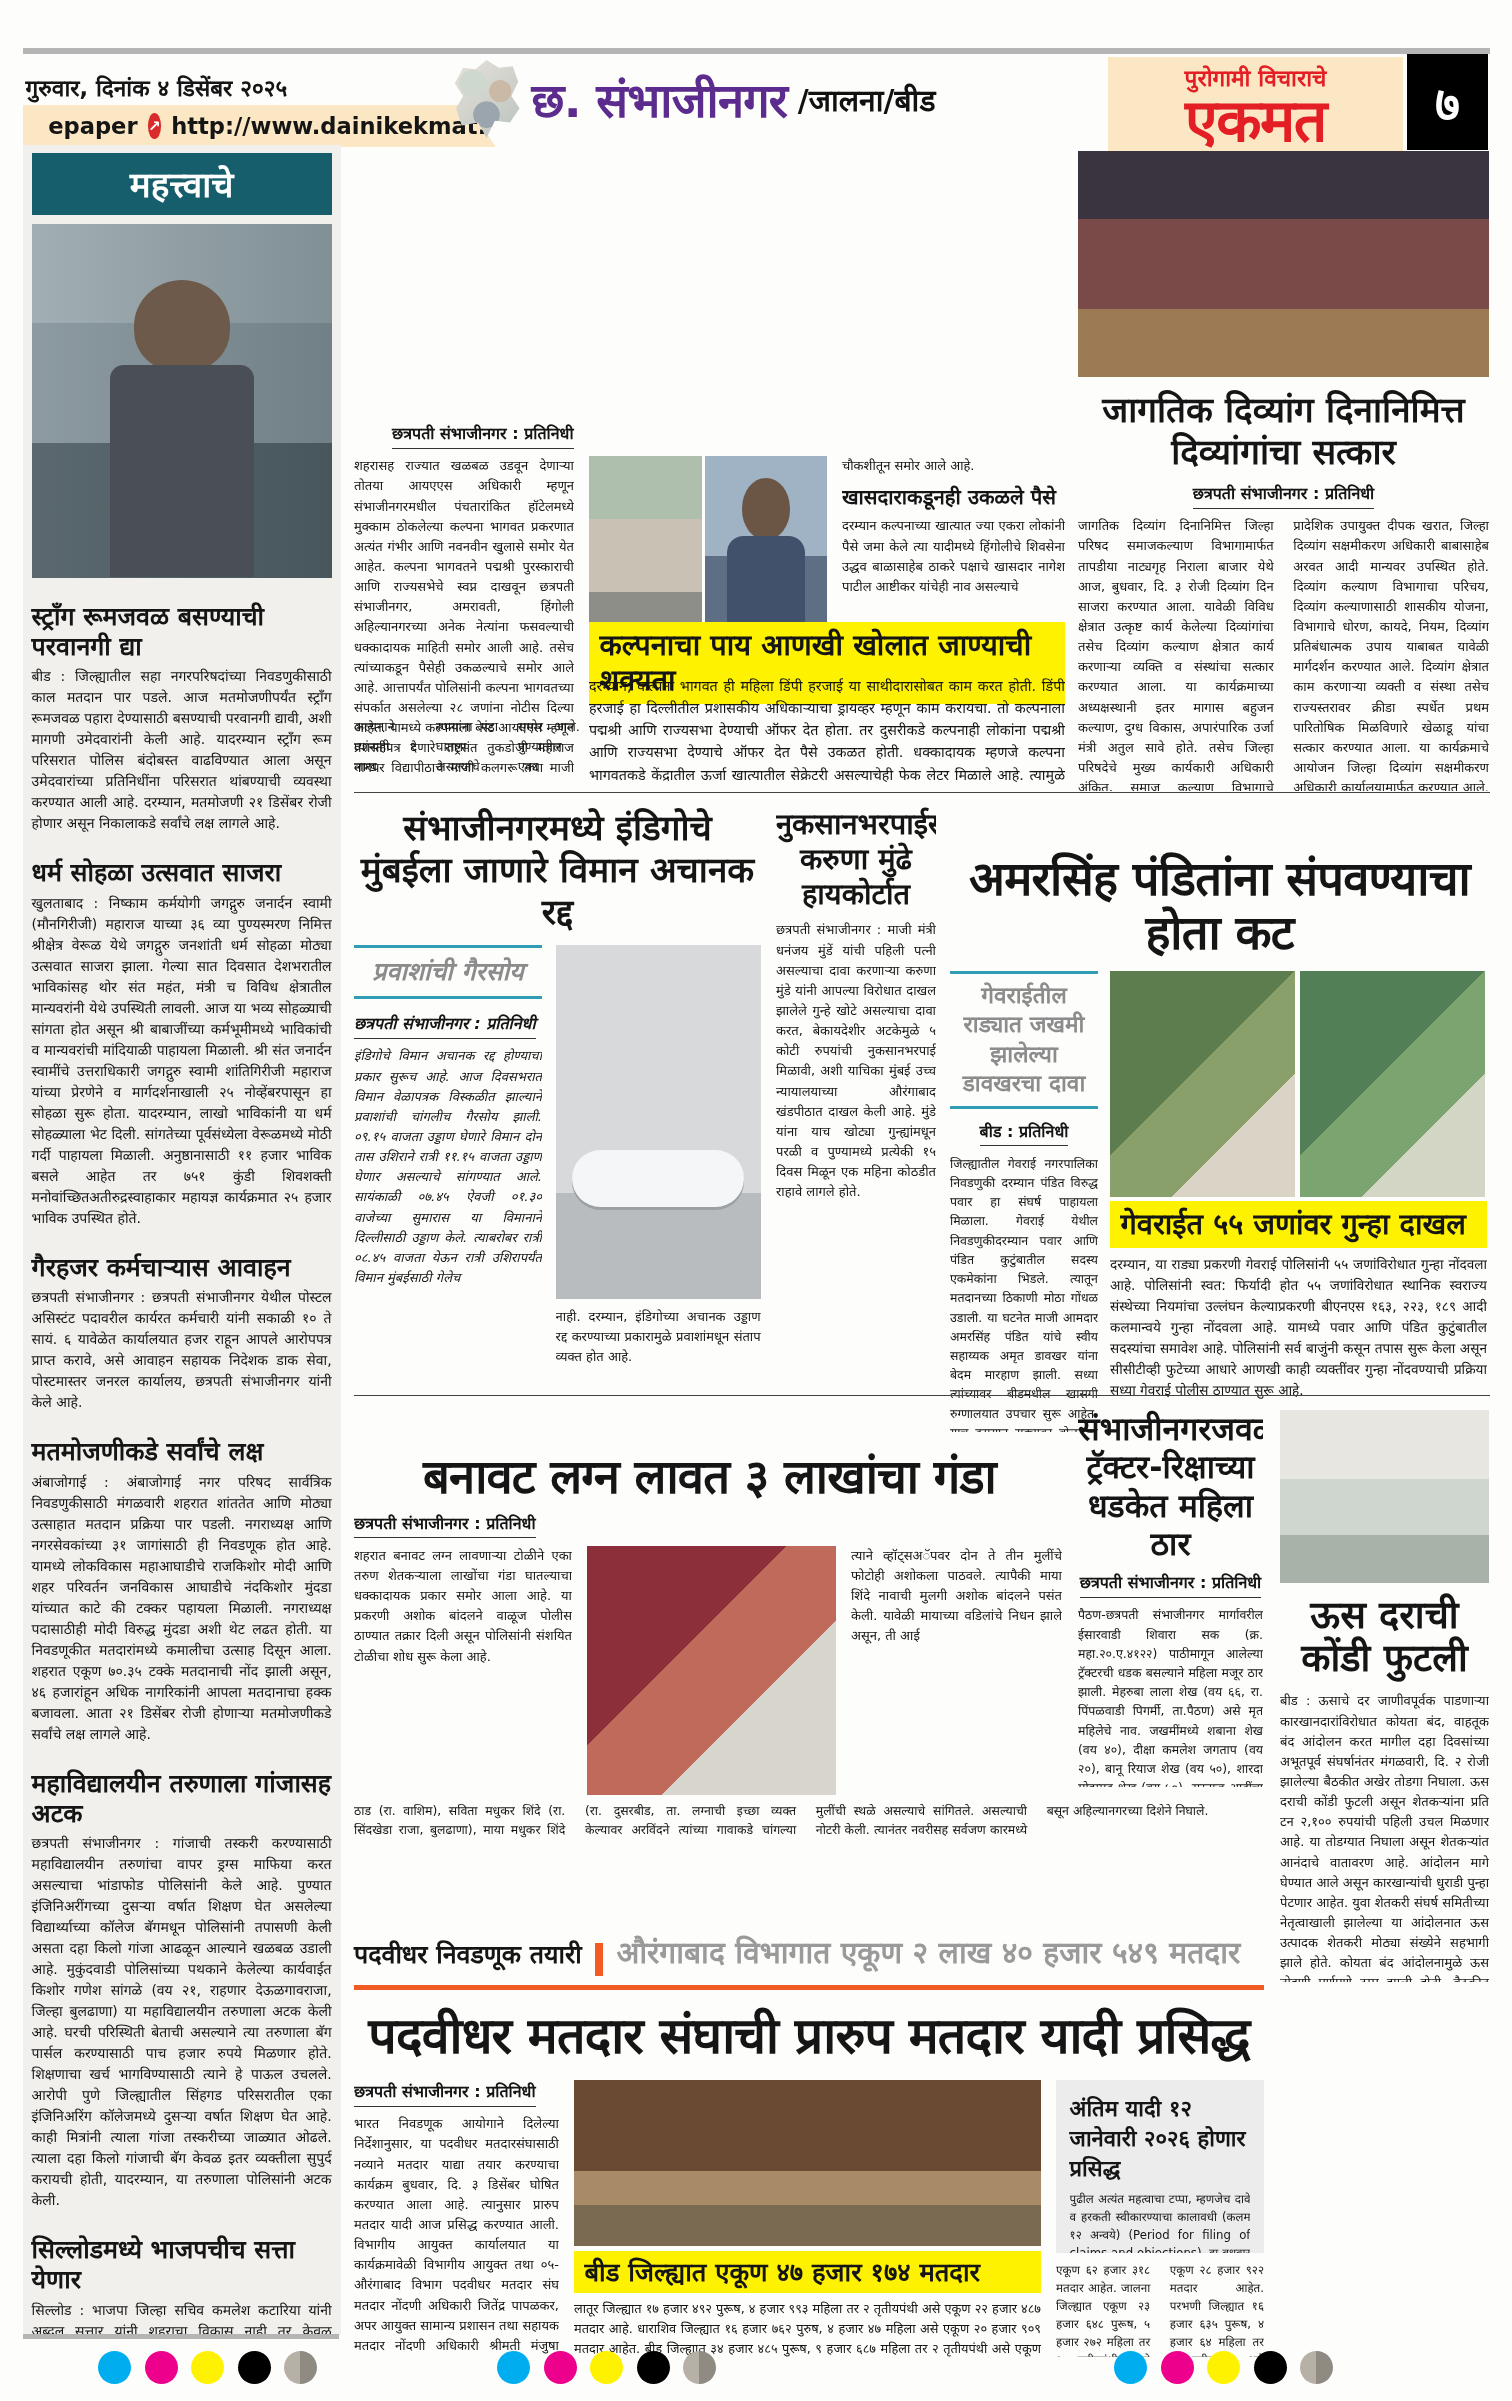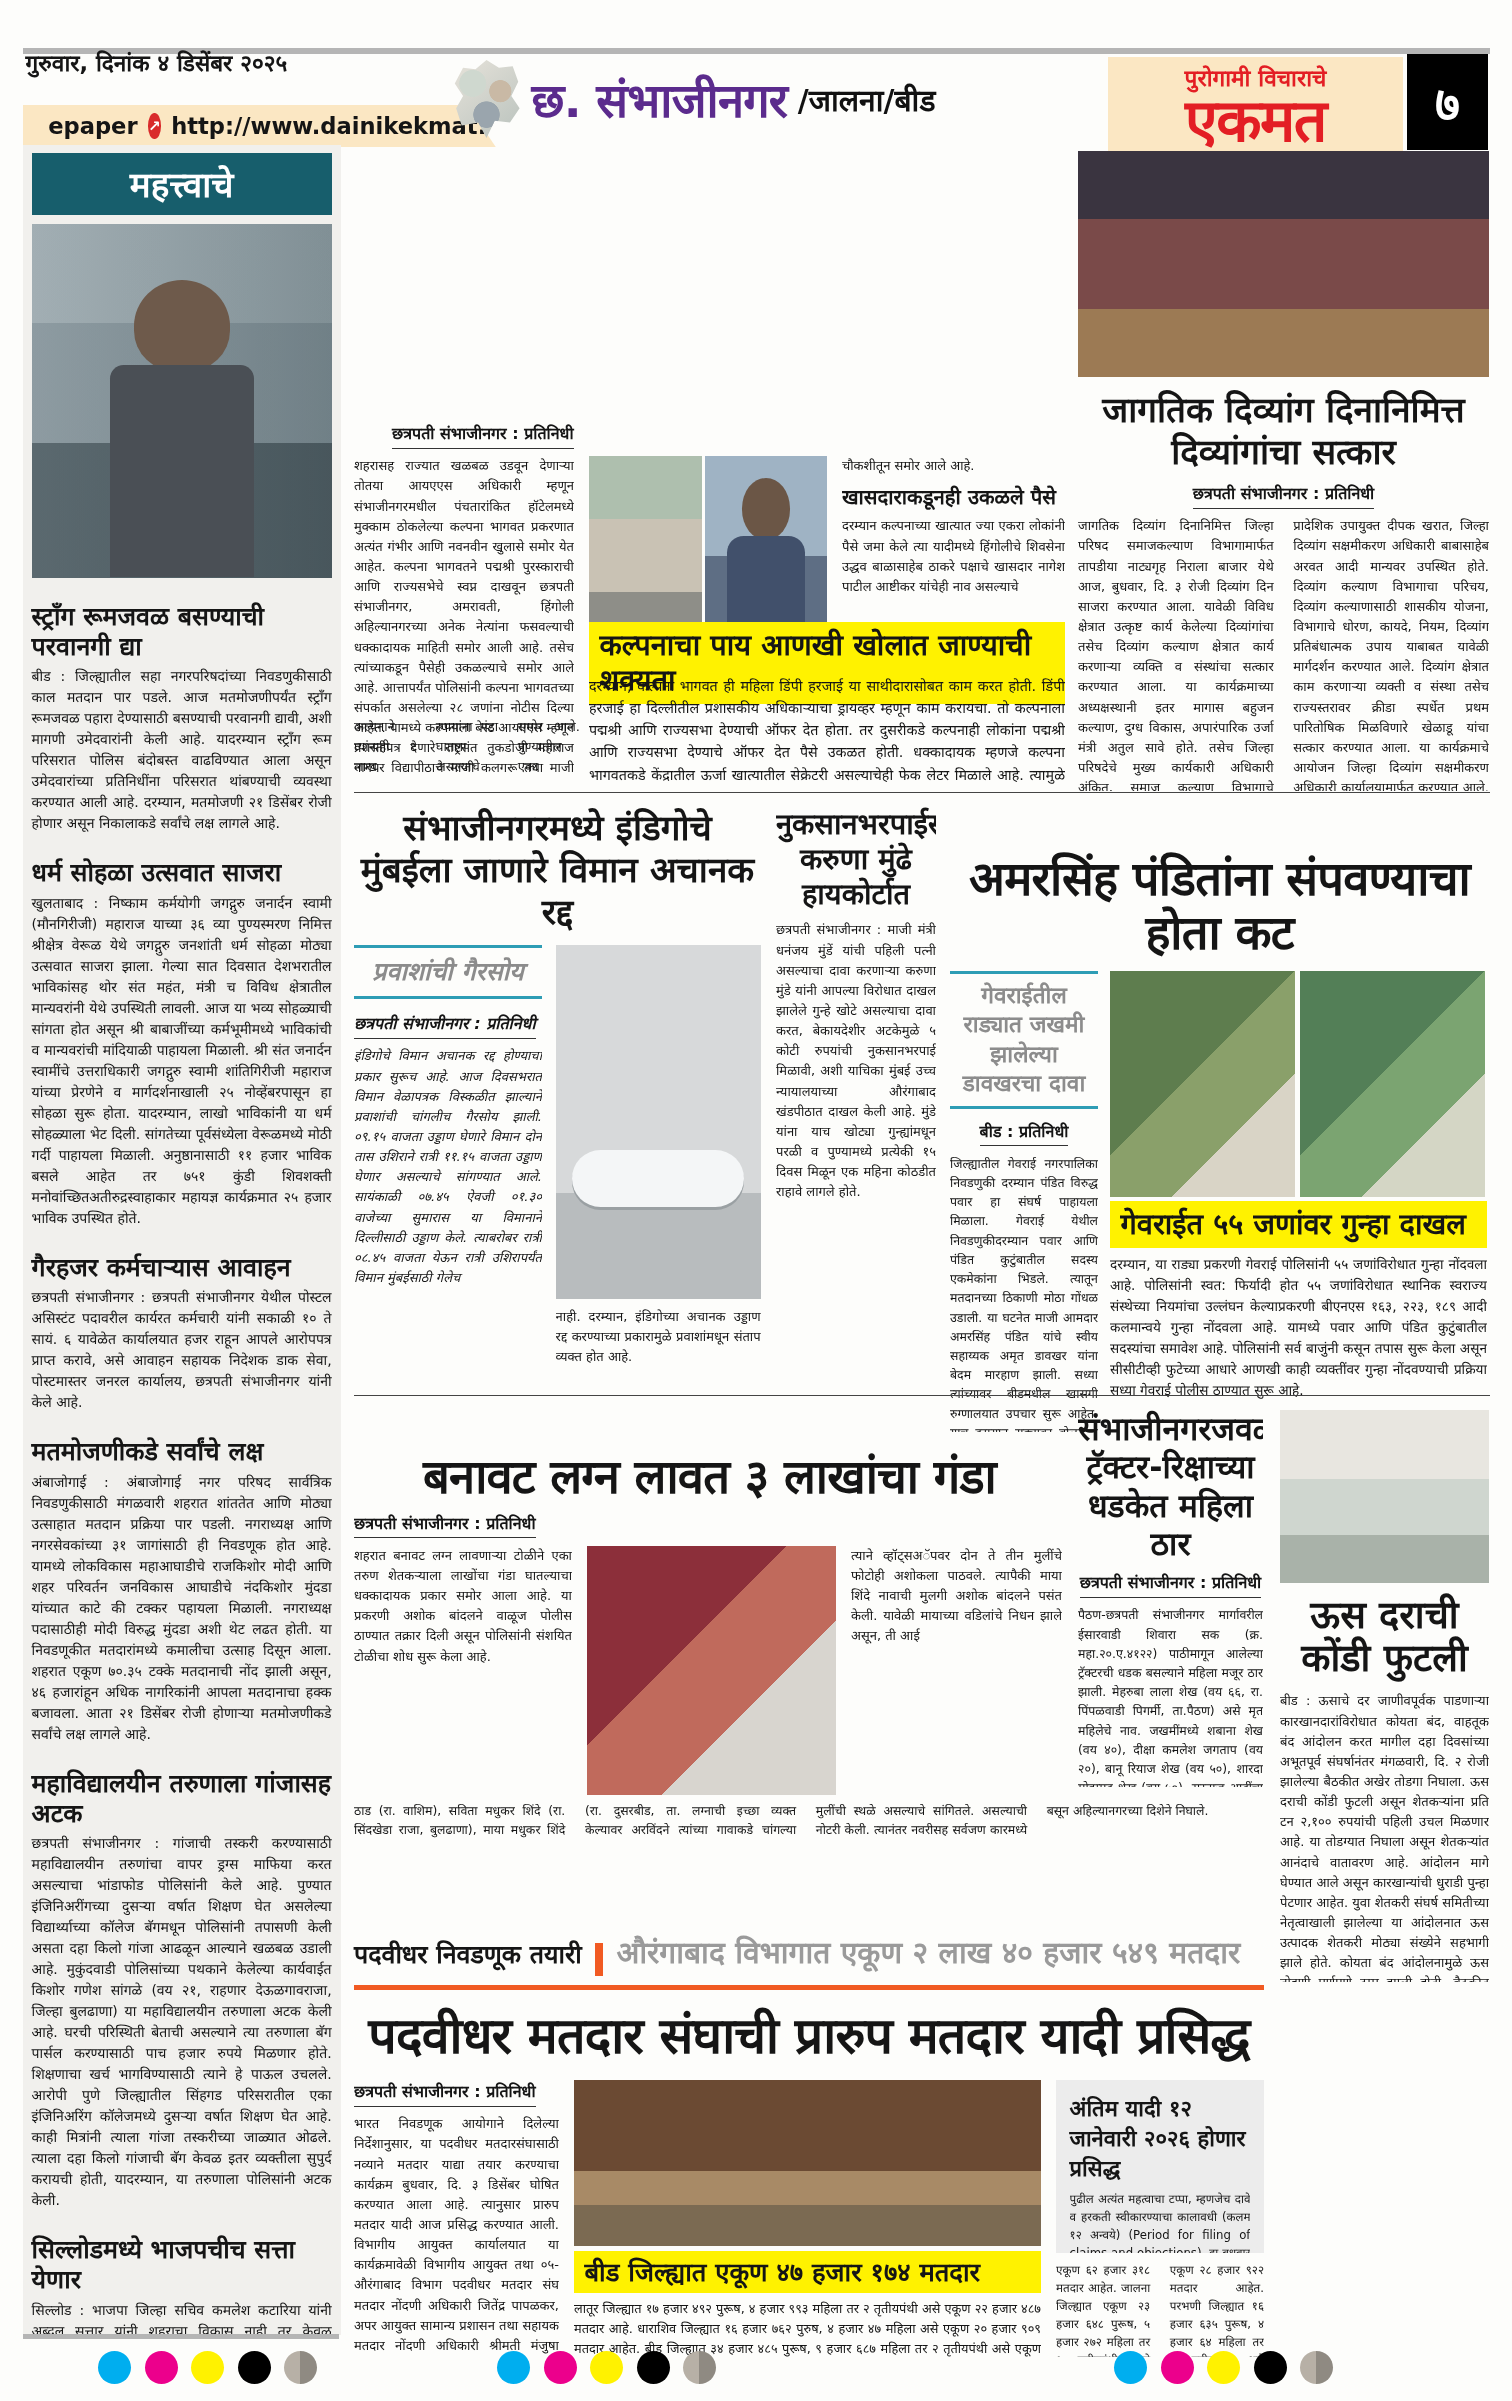--- a/index.html
+++ b/index.html
@@ -84,21 +84,21 @@
   .info-title{font-size:22px;font-weight:bold;margin-bottom:7.5px;}
   .dots{display:flex;gap:13.6px;}
   .dot{width:33px;height:33px;border-radius:50%;}
 </style>
 </head>
 <body>
 
 <div class="page">
 
   <div class="abs top-rule" style="left:22.6px;top:48px;width:1467px;"></div>
-  <div class="abs date-line" style="left:25.6px;top:47px;">गुरुवार, दिनांक ४ डिसेंबर २०२५</div>
+  <div class="abs date-line" style="left:25.6px;top:72px;">गुरुवार, दिनांक ४ डिसेंबर २०२५</div>
   <div class="abs epaper-banner" style="left:22.6px;top:105px;width:422px;">
     <span>epaper</span>
     <span class="epaper-icon">↗</span>
     <span>http://www.dainikekmat.com</span>
   </div>
   <div class="abs region-wrap" style="left:452px;top:60px;">
     <div class="region-map"></div>
     <span class="region-primary">छ. संभाजीनगर</span>
     <span class="region-secondary">/जालना/बीड</span>
   </div>

